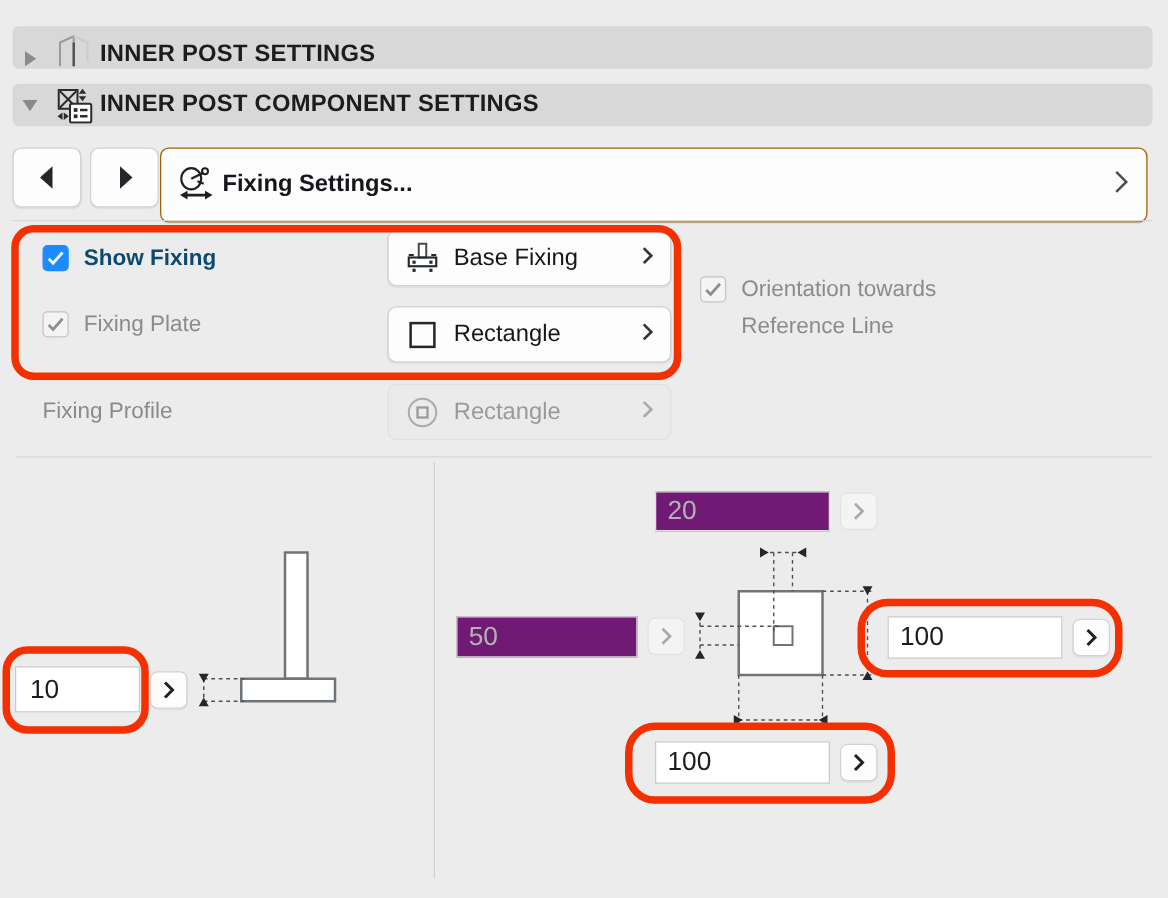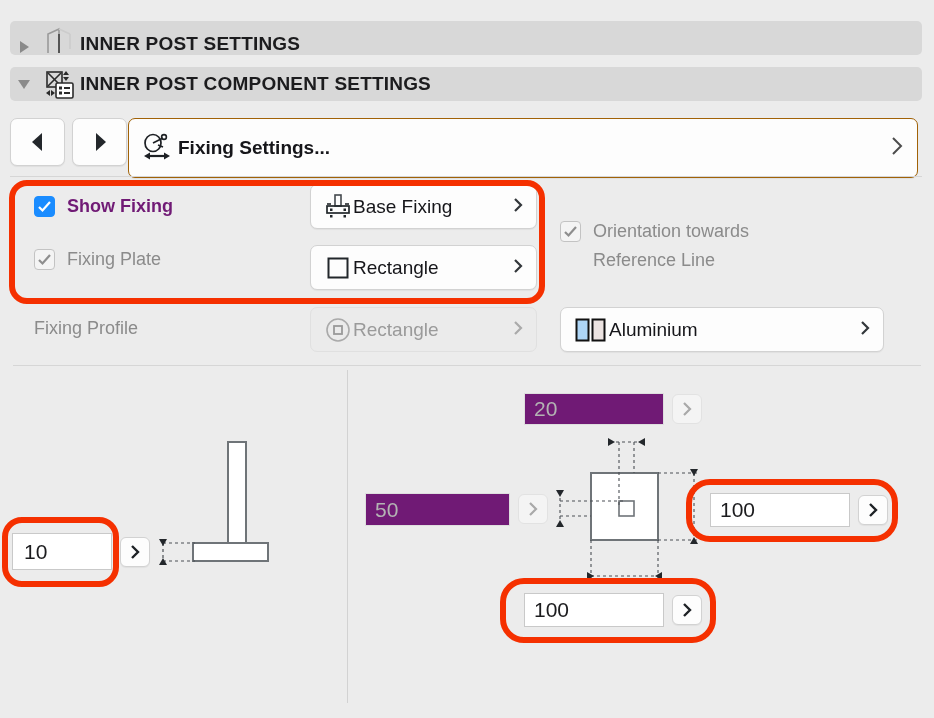--- a/index.html
+++ b/index.html
@@ -55,37 +55,37 @@
 
   
   .chk-row { position: absolute; display: flex; align-items: center; }
   .cbox {
     width: 21px; height: 21px; border-radius: 4px; box-sizing: border-box;
     display: flex; align-items: center; justify-content: center; flex: none;
   }
   .cbox.on { background: #1a8cff; border: 1px solid #1a8cff; }
   .cbox.dim { background: #f4f4f4; border: 1px solid #c3c3c3; }
   .chk-label { margin-left: 12px; font-size: 18px; }
-  .chk-label.strong { font-weight: bold; color: #701a75; }
+  .chk-label.strong { font-weight: bold; color: #0c4a6e; }
   .chk-label.dim { color: #8b8b8b; }
   .chk-label.wrap { line-height: 25px; }
 
   .row-label { position: absolute; font-size: 18px; color: #8b8b8b; }
 
   
   .combo {
     position: absolute; box-sizing: border-box;
     border-radius: 7px; display: flex; align-items: center;
     border: 1px solid #d2d2d2;
     background: #fdfdfd;
     box-shadow: 0 1px 1px rgba(0,0,0,0.05);
   }
   .combo.disabled { background: #ebebeb; border-color: #e0e0e0; box-shadow:none; }
   .combo-icon { margin-left: 12px; width: 30px; display: flex; align-items: center; justify-content: center; flex:none;}
-  .combo-label { font-size: 19px; color: #16161a; white-space: nowrap; }
+  .combo-label { margin-left: 10px; font-size: 19px; color: #16161a; white-space: nowrap; }
   .combo.disabled .combo-label { color: #9a9a9a; }
   .combo-chev { position: absolute; right: 13px; top: 50%; transform: translateY(-50%); }
 
   
   .numfield {
     position: absolute; box-sizing: border-box;
     background: #ffffff; border: 1px solid #c9c9c9;
     display: flex; align-items: center;
     font-size: 21px; color: #1c1c1e; padding-left: 9px;
   }
@@ -264,34 +264,20 @@
   <div class="chk-row" style="left:560px; top:219px; align-items:flex-start;">
     <span class="cbox dim" style="margin-top:2px;">
       <svg width="15" height="13" viewBox="0 0 15 13">
         <polyline points="2,7 5.5,10.5 13,2" fill="none" stroke="#8e8e8e" stroke-width="2.2"></polyline>
       </svg>
     </span>
     <span class="chk-label dim wrap nowrap">Orientation towards</span>
   </div>
   <div class="row-label" style="left:593px; top:250px;">Reference Line</div>
 
-  <div class="combo" style="left:560px; top:307px; width:324px; height:45px;">
-    <div class="combo-icon" style="width:36px;">
-      <svg width="36" height="28" viewBox="0 0 36 28">
-        <rect x="3.5" y="3.5" width="12" height="21" fill="#aed6f7" stroke="#111111" stroke-width="2"></rect>
-        <rect x="19.5" y="3.5" width="12" height="21" fill="#ece3e1" stroke="#111111" stroke-width="2"></rect>
-      </svg>
-    </div>
-    <span class="combo-label">Aluminium</span>
-    <span class="combo-chev">
-      <svg width="10" height="16" viewBox="0 0 10 16">
-        <polyline points="2,2 8,8 2,14" fill="none" stroke="#33373b" stroke-width="2.2"></polyline>
-      </svg>
-    </span>
-  </div>
 
   <div class="hline" style="left:13px; top:365px; width:908px;"></div>
   <div class="vline" style="left:347px; top:370px; height:333px;"></div>
 
   <div class="numfield" style="left:12px; top:533px; width:100px; height:37px;padding-left:11px;">10</div>
   <div class="stepbtn" style="left:120px; top:537px;">
     <svg width="10" height="16" viewBox="0 0 10 16">
       <polyline points="2,2 8,8 2,14" fill="none" stroke="#1e2226" stroke-width="2.4"></polyline>
     </svg>
   </div>

